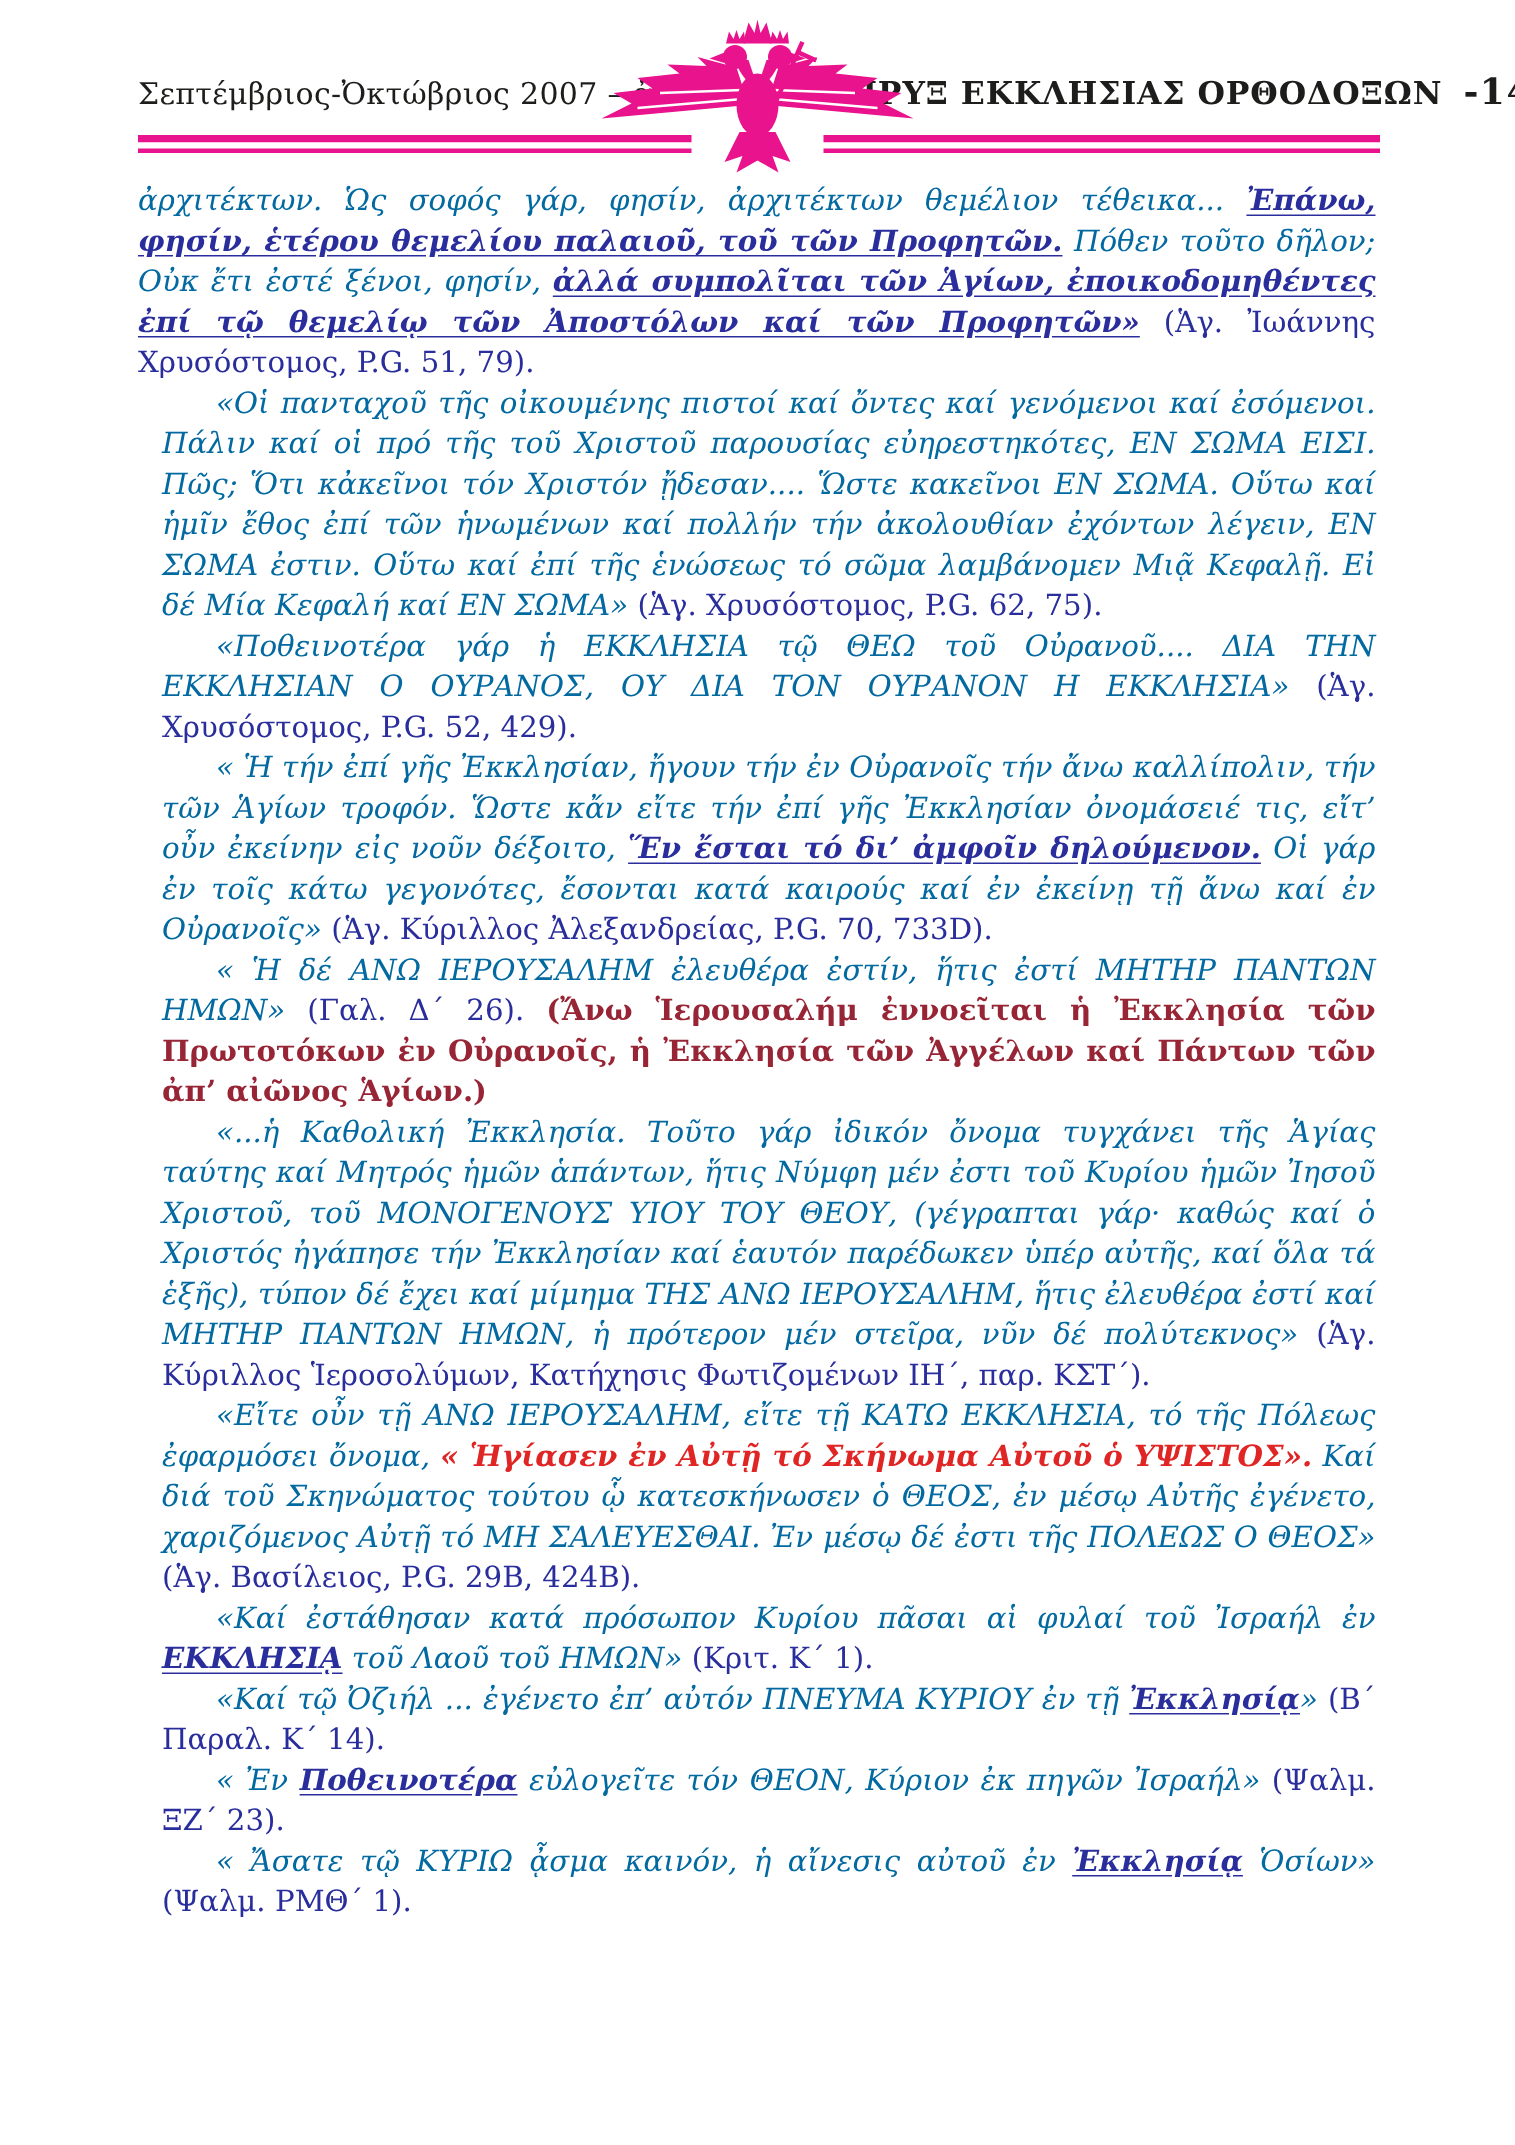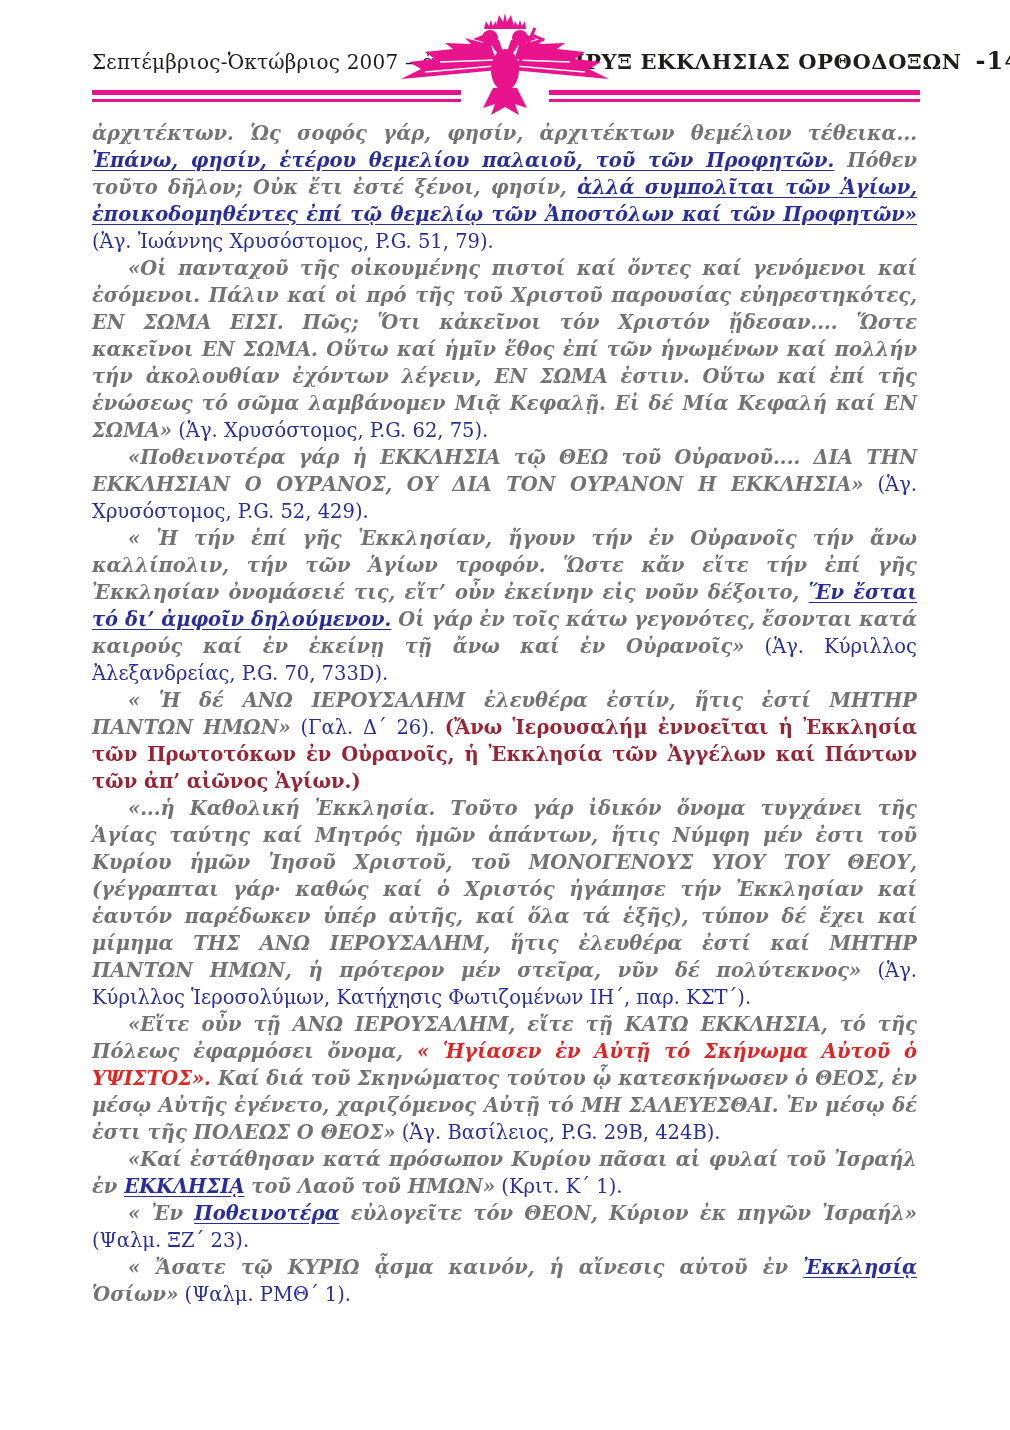--- a/index.html
+++ b/index.html
@@ -36,22 +36,22 @@
     position:absolute;top:12px;left:50%;transform:translateX(-50%);
     width:220px;height:104px;z-index:5;
   }
   
   .body-text{
     position:absolute;top:120px;left:92px;right:93px;
     font-size:19.5px;line-height:27px;text-align:justify;
     color:#2a2e9c;
   }
   .para{margin:0;padding:0;}
-  .para.ind{text-indent:36px;}
-  .seg-q {font-weight:bold;font-style:italic;color:#737373;}
+  .para.ind{text-indent:36px;margin-left:16px;}
+  .seg-q {font-weight:normal;font-style:italic;color:#0369a1;}
   .seg-qu{font-weight:bold;font-style:italic;color:#2a2e9c;text-decoration:underline;text-underline-offset:3px;}
   .seg-c {font-weight:normal;font-style:normal;color:#2a2e9c;}
   .seg-m {font-weight:bold;font-style:normal;color:#972535;}
   .seg-r {font-weight:bold;font-style:italic;color:#e02525;}
 </style>
 </head>
 <body>
 
 <div class="page">
 
@@ -106,17 +106,18 @@
 
   <div class="body-text">
       <p class="para"><span class="seg-q">ἀρχιτέκτων. Ὡς σοφός γάρ, φησίν, ἀρχιτέκτων θεμέλιον τέθεικα... </span><span class="seg-qu">Ἐπάνω, φησίν, ἑτέρου θεμελίου παλαιοῦ, τοῦ τῶν Προφητῶν.</span><span class="seg-q"> Πόθεν τοῦτο δῆλον; Οὐκ ἔτι ἐστέ ξένοι, φησίν, </span><span class="seg-qu">ἀλλά συμπολῖται τῶν Ἁγίων, ἐποικοδομηθέντες ἐπί τῷ θεμελίῳ τῶν Ἀποστόλων καί τῶν Προφητῶν»</span><span class="seg-c"> (Ἁγ. Ἰωάννης Χρυσόστομος, P.G. 51, 79).</span></p>
       <p class="para ind"><span class="seg-q">«Οἱ πανταχοῦ τῆς οἰκουμένης πιστοί καί ὄντες καί γενόμενοι καί ἐσόμενοι. Πάλιν καί οἱ πρό τῆς τοῦ Χριστοῦ παρουσίας εὐηρεστηκότες, ΕΝ ΣΩΜΑ ΕΙΣΙ. Πῶς; Ὅτι κἀκεῖνοι τόν Χριστόν ᾔδεσαν.... Ὥστε κακεῖνοι ΕΝ ΣΩΜΑ. Οὕτω καί ἡμῖν ἔθος ἐπί τῶν ἡνωμένων καί πολλήν τήν ἀκολουθίαν ἐχόντων λέγειν, ΕΝ ΣΩΜΑ ἐστιν. Οὕτω καί ἐπί τῆς ἑνώσεως τό σῶμα λαμβάνομεν Μιᾷ Κεφαλῇ. Εἰ δέ Μία Κεφαλή καί ΕΝ ΣΩΜΑ»</span><span class="seg-c"> (Ἁγ. Χρυσόστομος, P.G. 62, 75).</span></p>
       <p class="para ind"><span class="seg-q">«Ποθεινοτέρα γάρ ἡ ΕΚΚΛΗΣΙΑ τῷ ΘΕΩ τοῦ Οὐρανοῦ.... ΔΙΑ ΤΗΝ ΕΚΚΛΗΣΙΑΝ Ο ΟΥΡΑΝΟΣ, ΟΥ ΔΙΑ ΤΟΝ ΟΥΡΑΝΟΝ Η ΕΚΚΛΗΣΙΑ»</span><span class="seg-c"> (Ἁγ. Χρυσόστομος, P.G. 52, 429).</span></p>
       <p class="para ind"><span class="seg-q">« Ἡ τήν ἐπί γῆς Ἐκκλησίαν, ἤγουν τήν ἐν Οὐρανοῖς τήν ἄνω καλλίπολιν, τήν τῶν Ἁγίων τροφόν. Ὥστε κἄν εἴτε τήν ἐπί γῆς Ἐκκλησίαν ὀνομάσειέ τις, εἴτ’ οὖν ἐκείνην εἰς νοῦν δέξοιτο, </span><span class="seg-qu">Ἕν ἔσται τό δι’ ἀμφοῖν δηλούμενον.</span><span class="seg-q"> Οἱ γάρ ἐν τοῖς κάτω γεγονότες, ἔσονται κατά καιρούς καί ἐν ἐκείνῃ τῇ ἄνω καί ἐν Οὐρανοῖς»</span><span class="seg-c"> (Ἁγ. Κύριλλος Ἀλεξανδρείας, P.G. 70, 733D).</span></p>
       <p class="para ind"><span class="seg-q">« Ἡ δέ ΑΝΩ ΙΕΡΟΥΣΑΛΗΜ ἐλευθέρα ἐστίν, ἥτις ἐστί ΜΗΤΗΡ ΠΑΝΤΩΝ ΗΜΩΝ»</span><span class="seg-c"> (Γαλ. Δ´ 26). </span><span class="seg-m">(Ἄνω Ἱερουσαλήμ ἐννοεῖται ἡ Ἐκκλησία τῶν Πρωτοτόκων ἐν Οὐρανοῖς, ἡ Ἐκκλησία τῶν Ἀγγέλων καί Πάντων τῶν ἀπ’ αἰῶνος Ἁγίων.)</span></p>
       <p class="para ind"><span class="seg-q">«...ἡ Καθολική Ἐκκλησία. Τοῦτο γάρ ἰδικόν ὄνομα τυγχάνει τῆς Ἁγίας ταύτης καί Μητρός ἡμῶν ἁπάντων, ἥτις Νύμφη μέν ἐστι τοῦ Κυρίου ἡμῶν Ἰησοῦ Χριστοῦ, τοῦ ΜΟΝΟΓΕΝΟΥΣ ΥΙΟΥ ΤΟΥ ΘΕΟΥ, (γέγραπται γάρ· καθώς καί ὁ Χριστός ἠγάπησε τήν Ἐκκλησίαν καί ἑαυτόν παρέδωκεν ὑπέρ αὐτῆς, καί ὅλα τά ἑξῆς), τύπον δέ ἔχει καί μίμημα ΤΗΣ ΑΝΩ ΙΕΡΟΥΣΑΛΗΜ, ἥτις ἐλευθέρα ἐστί καί ΜΗΤΗΡ ΠΑΝΤΩΝ ΗΜΩΝ, ἡ πρότερον μέν στεῖρα, νῦν δέ πολύτεκνος»</span><span class="seg-c"> (Ἁγ. Κύριλλος Ἱεροσολύμων, Κατήχησις Φωτιζομένων ΙΗ´, παρ. ΚΣΤ´).</span></p>
       <p class="para ind"><span class="seg-q">«Εἴτε οὖν τῇ ΑΝΩ ΙΕΡΟΥΣΑΛΗΜ, εἴτε τῇ ΚΑΤΩ ΕΚΚΛΗΣΙΑ, τό τῆς Πόλεως ἐφαρμόσει ὄνομα, </span><span class="seg-r">« Ἡγίασεν ἐν Αὐτῇ τό Σκήνωμα Αὐτοῦ ὁ ΥΨΙΣΤΟΣ».</span><span class="seg-q"> Καί διά τοῦ Σκηνώματος τούτου ᾧ κατεσκήνωσεν ὁ ΘΕΟΣ, ἐν μέσῳ Αὐτῆς ἐγένετο, χαριζόμενος Αὐτῇ τό ΜΗ ΣΑΛΕΥΕΣΘΑΙ. Ἐν μέσῳ δέ ἐστι τῆς ΠΟΛΕΩΣ Ο ΘΕΟΣ»</span><span class="seg-c"> (Ἁγ. Βασίλειος, P.G. 29B, 424B).</span></p>
       <p class="para ind"><span class="seg-q">«Καί ἐστάθησαν κατά πρόσωπον Κυρίου πᾶσαι αἱ φυλαί τοῦ Ἰσραήλ ἐν </span><span class="seg-qu">ΕΚΚΛΗΣΙᾼ</span><span class="seg-q"> τοῦ Λαοῦ τοῦ ΗΜΩΝ»</span><span class="seg-c"> (Κριτ. Κ´ 1).</span></p>
+      <p class="para ind"><span class="seg-q">«Καί τῷ Ὀζιήλ ... ἐγένετο ἐπ’ αὐτόν ΠΝΕΥΜΑ ΚΥΡΙΟΥ ἐν τῇ </span><span class="seg-qu">Ἐκκλησίᾳ</span><span class="seg-q">»</span><span class="seg-c"> (Β´ Παραλ. Κ´ 14).</span></p>
       <p class="para ind"><span class="seg-q">« Ἐν </span><span class="seg-qu">Ποθεινοτέρα</span><span class="seg-q"> εὐλογεῖτε τόν ΘΕΟΝ, Κύριον ἐκ πηγῶν Ἰσραήλ»</span><span class="seg-c"> (Ψαλμ. ΞΖ´ 23).</span></p>
       <p class="para ind"><span class="seg-q">« Ἄσατε τῷ ΚΥΡΙΩ ᾆσμα καινόν, ἡ αἴνεσις αὐτοῦ ἐν </span><span class="seg-qu">Ἐκκλησίᾳ</span><span class="seg-q"> Ὁσίων»</span><span class="seg-c"> (Ψαλμ. ΡΜΘ´ 1).</span></p>
     </div>
 
 </div>
 
 </body></html>

